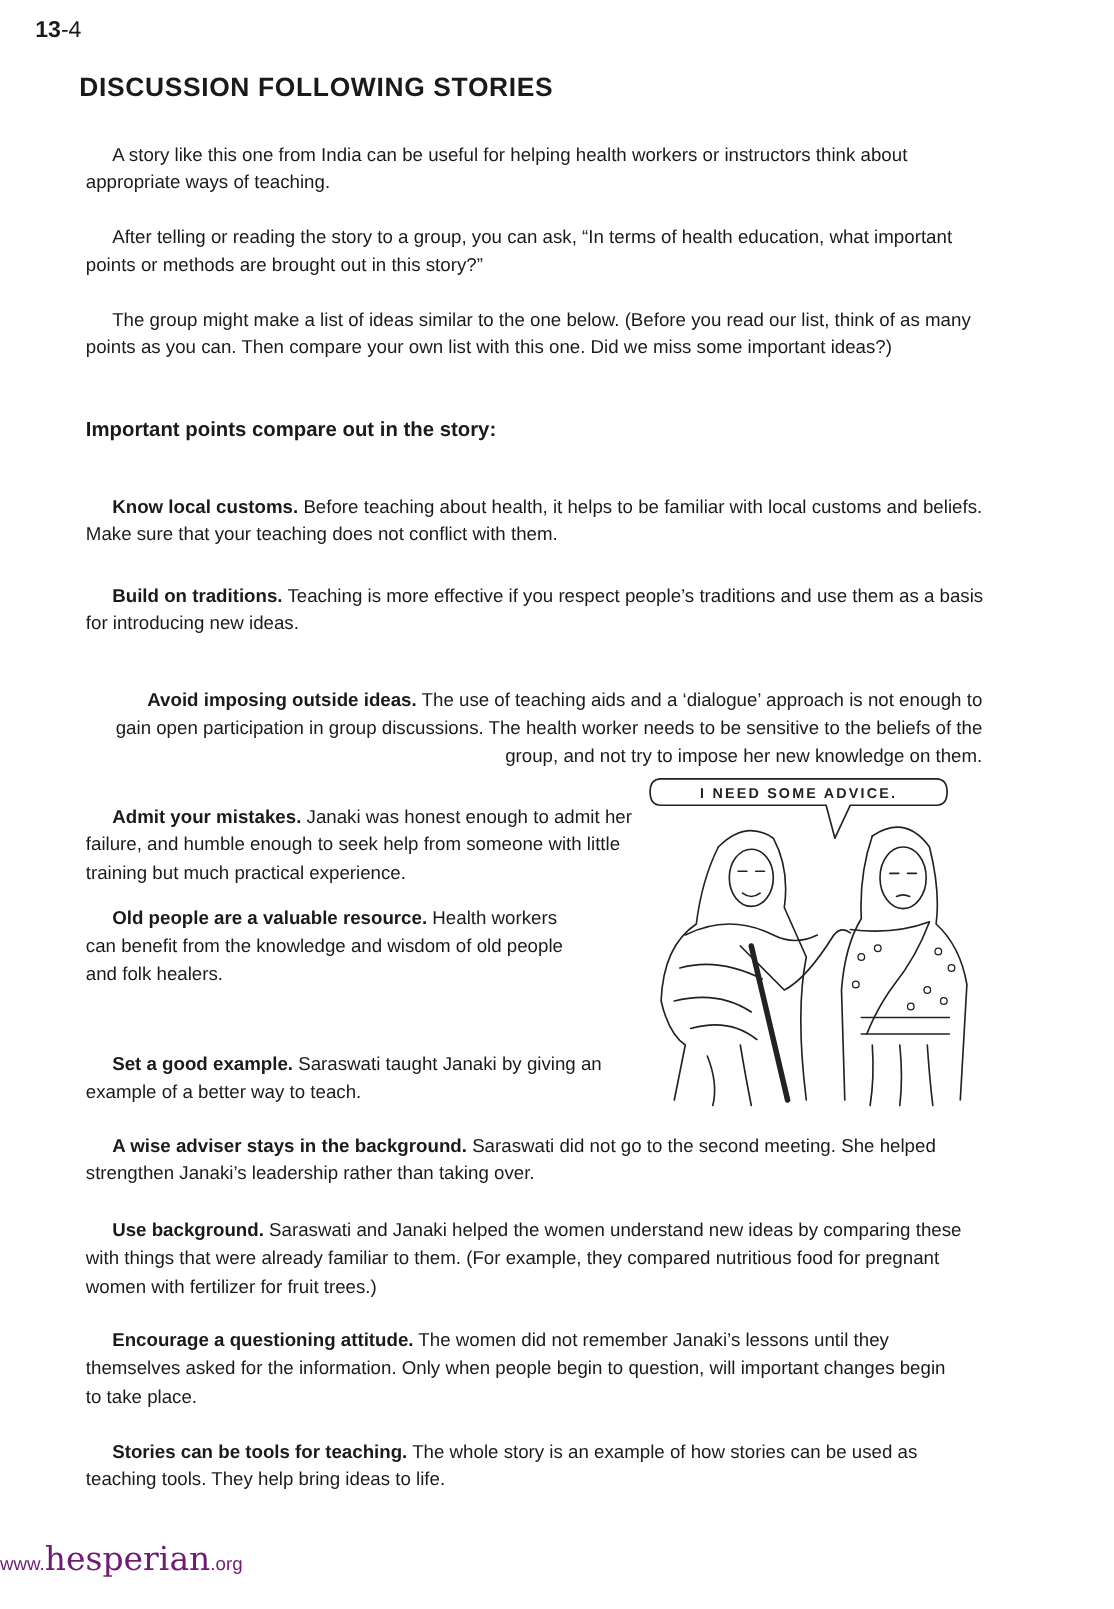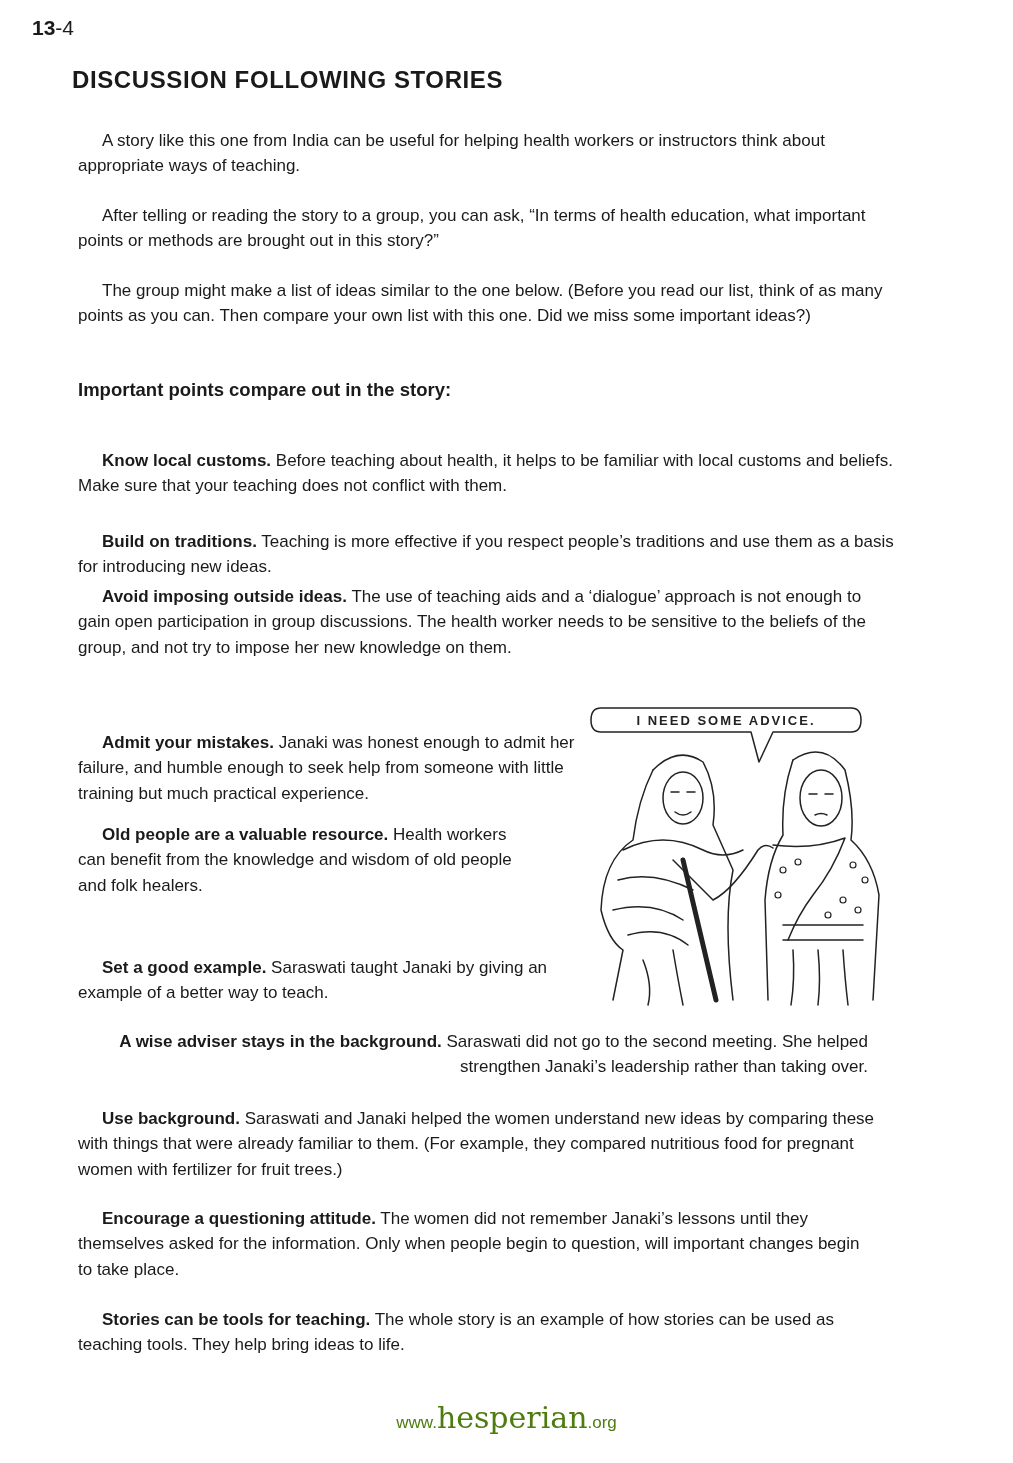--- a/index.html
+++ b/index.html
@@ -7,46 +7,46 @@
          font-family:"Liberation Sans", sans-serif; }
   .page-num { position:absolute; left:32px; top:16px; font-size:21px; }
   .page-num b { font-weight:bold; }
   .title { position:absolute; left:72px; top:66px; font-size:24px; letter-spacing:0.6px; font-weight:bold;text-align:center; }
   .para { position:absolute; left:78px; width:820px; font-size:17px; line-height:25.3px; margin:0; }
   .para .indent { display:inline-block; width:24px; }
   .para b { font-weight:bold; }
   .heading { position:absolute; left:78px; top:379px; font-size:18.5px; font-weight:bold; }
   .narrow { width:505px; }
   .figure { position:absolute; left:583px; top:700px; width:300px; height:310px; }
-  .footer { position:absolute; left:0; width:1013px; top:1400px; text-align:center; color:#4d7c0f; }
+  .footer { position:absolute; left:0; width:1013px; top:1400px; text-align:left; color:#701a75; }
   .footer .www { font-size:17px; }
   .footer .brand { font-family:"DejaVu Serif", serif; font-size:30px; }
   .footer .org { font-size:17px; }
   .footer .tag { display:block; font-size:16px; margin-top:-10px; margin-left:20px; }
 </style>
 </head>
 <body>
 
 <div class="page-num"><b>13</b><span>-4</span></div>
 
 <h1 class="title" style="margin:0;">DISCUSSION FOLLOWING STORIES</h1>
 
 <p class="para" style="top:128px;"><span class="indent"></span><span>A story like this one from India can be useful for helping health workers or instructors think about appropriate ways of teaching.</span></p>
 <p class="para" style="top:203px;"><span class="indent"></span><span>After telling or reading the story to a group, you can ask, “In terms of health education, what important points or methods are brought out in this story?”</span></p>
 <p class="para" style="top:278px;"><span class="indent"></span><span>The group might make a list of ideas similar to the one below. (Before you read our list, think of as many points as you can. Then compare your own list with this one. Did we miss some important ideas?)</span></p>
 
 <div class="heading">Important points compare out in the story:</div>
 
 <p class="para" style="top:428px;margin-top:20px;"><span class="indent"></span><b>Know local customs.</b><span> Before teaching about health, it helps to be familiar with local customs and beliefs. Make sure that your teaching does not conflict with them.</span></p>
 <p class="para" style="top:529px;"><span class="indent"></span><b>Build on traditions.</b><span> Teaching is more effective if you respect people’s traditions and use them as a basis for introducing new ideas.</span></p>
-<p class="para" style="top:584px; width:815px;"><span class="indent"></span><b>Avoid imposing outside ideas.</b><span> The use of teaching aids and a ‘dialogue’ approach is not enough to gain open participation in group discussions. The health worker needs to be sensitive to the beliefs of the group, and not try to impose her new knowledge on them.</span></p>
+<p class="para" style="top:624px; width:815px;text-align:right;"><span class="indent"></span><b>Avoid imposing outside ideas.</b><span> The use of teaching aids and a ‘dialogue’ approach is not enough to gain open participation in group discussions. The health worker needs to be sensitive to the beliefs of the group, and not try to impose her new knowledge on them.</span></p>
 <p class="para narrow" style="top:730px;"><span class="indent"></span><b>Admit your mistakes.</b><span> Janaki was honest enough to admit her failure, and humble enough to seek help from someone with little training but much practical experience.</span></p>
 <p class="para narrow" style="top:822px; width:450px;"><span class="indent"></span><b>Old people are a valuable resource.</b><span> Health workers can benefit from the knowledge and wisdom of old people and folk healers.</span></p>
 <p class="para narrow" style="top:955px; width:500px;"><span class="indent"></span><b>Set a good example.</b><span> Saraswati taught Janaki by giving an example of a better way to teach.</span></p>
-<p class="para" style="top:1029px; width:790px;text-align:right;"><span class="indent"></span><b>A wise adviser stays in the background.</b><span> Saraswati did not go to the second meeting. She helped strengthen Janaki’s leadership rather than taking over.</span></p>
+<p class="para" style="top:1029px; width:790px;"><span class="indent"></span><b>A wise adviser stays in the background.</b><span> Saraswati did not go to the second meeting. She helped strengthen Janaki’s leadership rather than taking over.</span></p>
 <p class="para" style="top:1106px; width:815px;"><span class="indent"></span><b>Use background.</b><span> Saraswati and Janaki helped the women understand new ideas by comparing these with things that were already familiar to them. (For example, they compared nutritious food for pregnant women with fertilizer for fruit trees.)</span></p>
 <p class="para" style="top:1206px; width:800px;"><span class="indent"></span><b>Encourage a questioning attitude.</b><span> The women did not remember Janaki’s lessons until they themselves asked for the information. Only when people begin to question, will important changes begin to take place.</span></p>
 <p class="para" style="top:1307px; width:800px;"><span class="indent"></span><b>Stories can be tools for teaching.</b><span> The whole story is an example of how stories can be used as teaching tools. They help bring ideas to life.</span></p>
 
 <div class="figure">
   <svg width="300" height="310" viewBox="0 0 300 310" xmlns="http://www.w3.org/2000/svg">
     <g fill="none" stroke="#222" stroke-width="1.5" stroke-linecap="round" stroke-linejoin="round">
 
       <path d="M18 8 H268 Q278 8 278 20 Q278 32 268 32 H190 L176 62 L168 32 H18 Q8 32 8 20 Q8 8 18 8 Z"></path>
 

